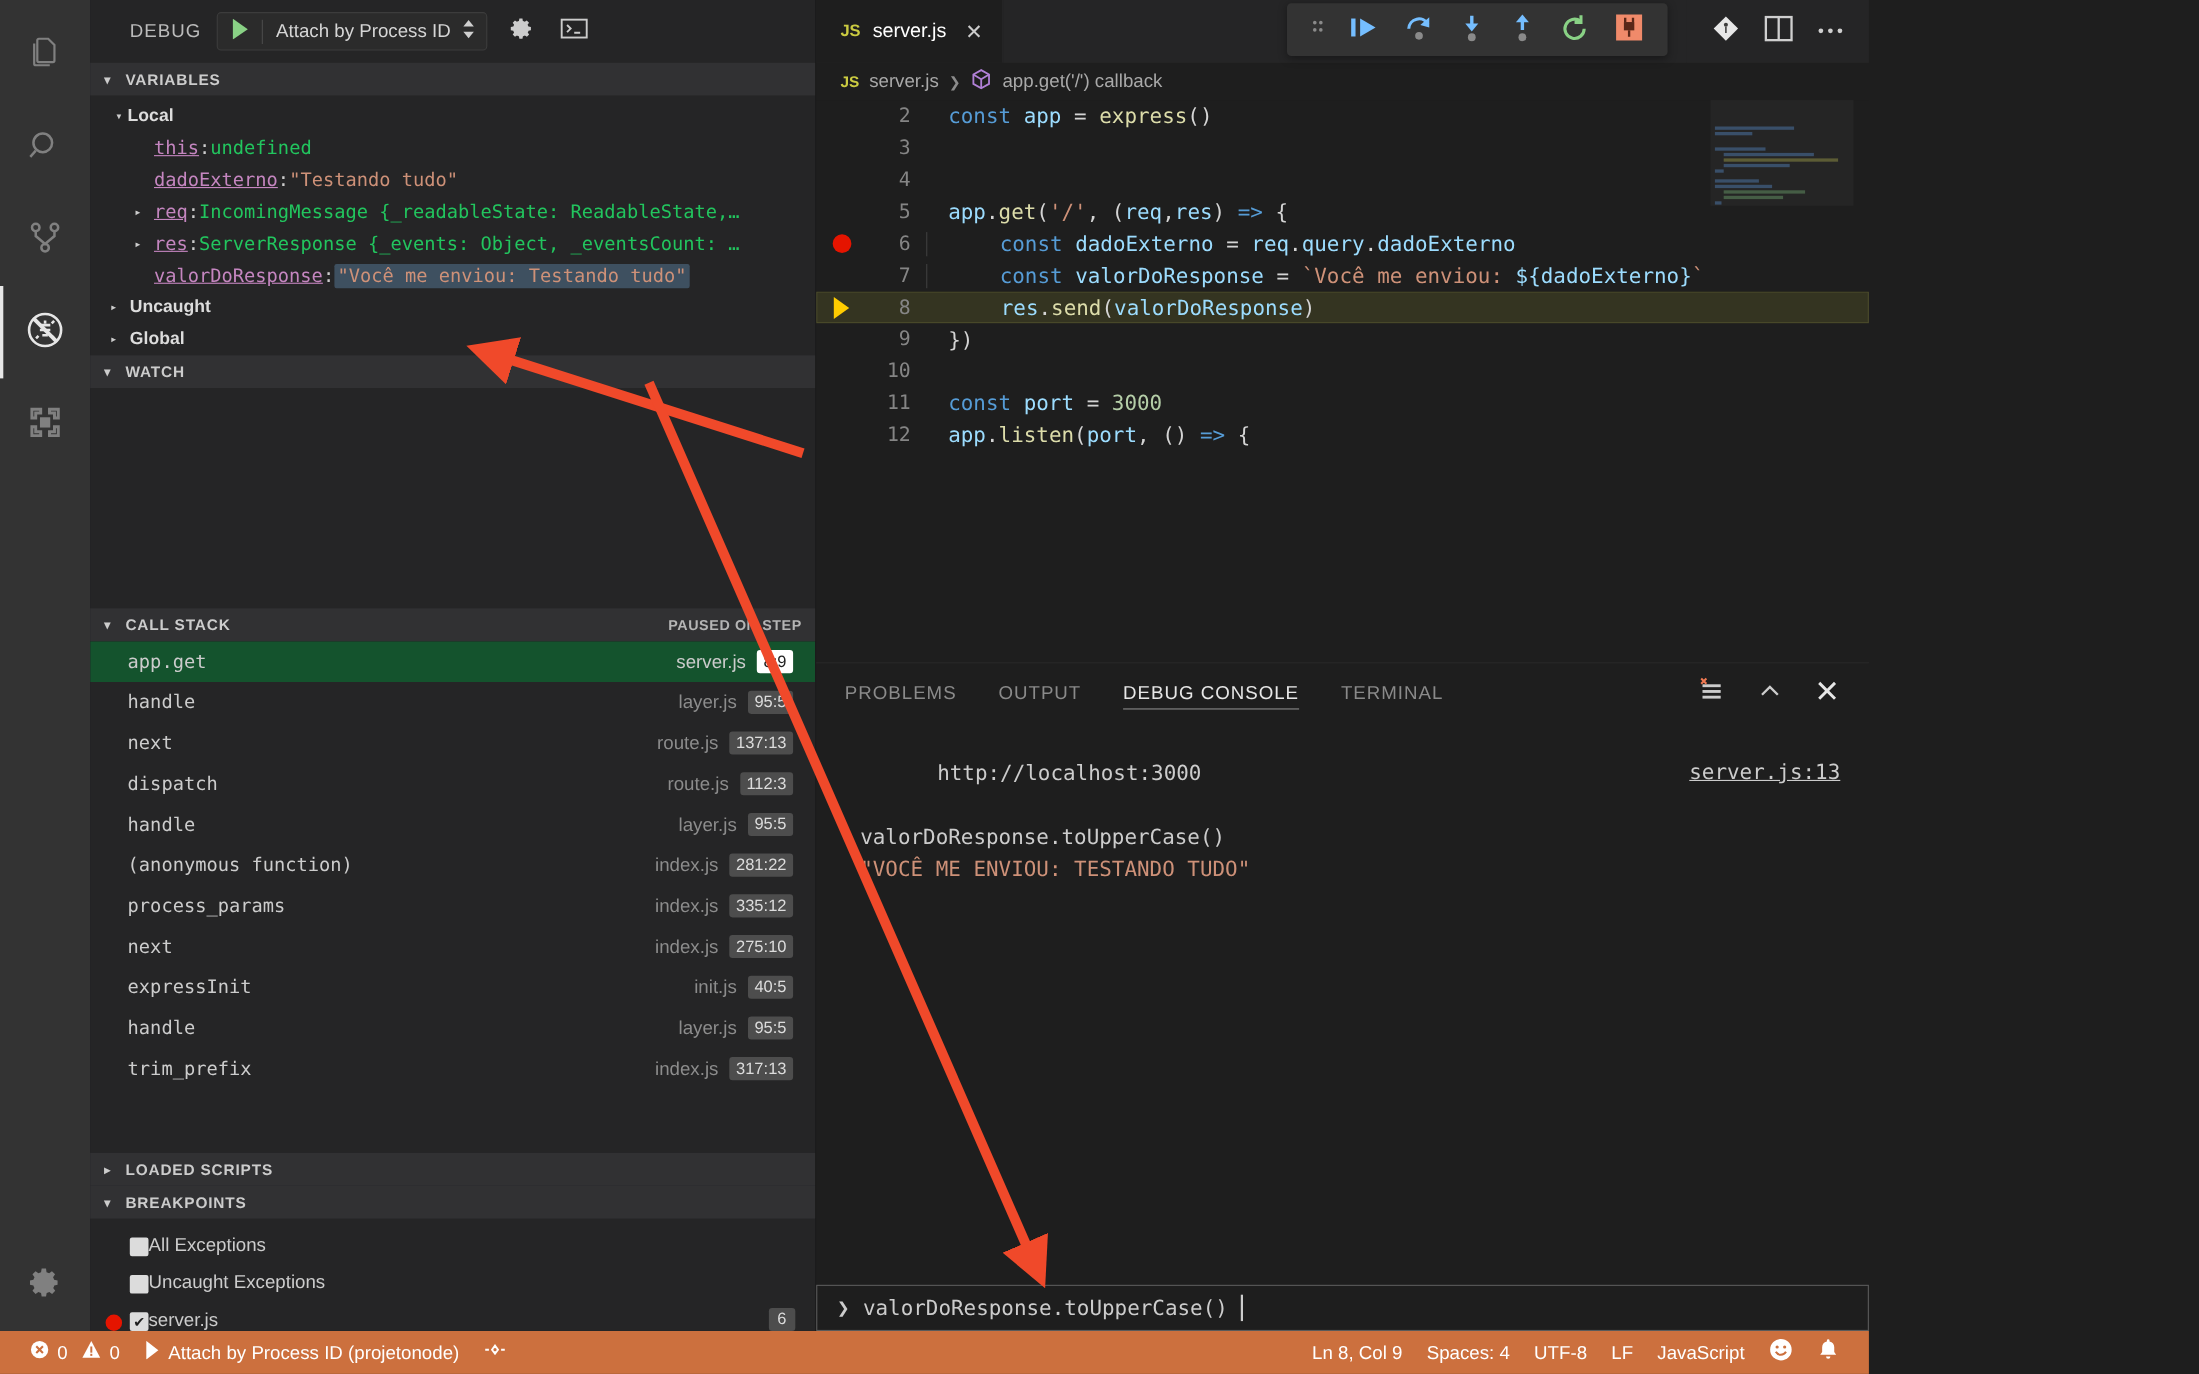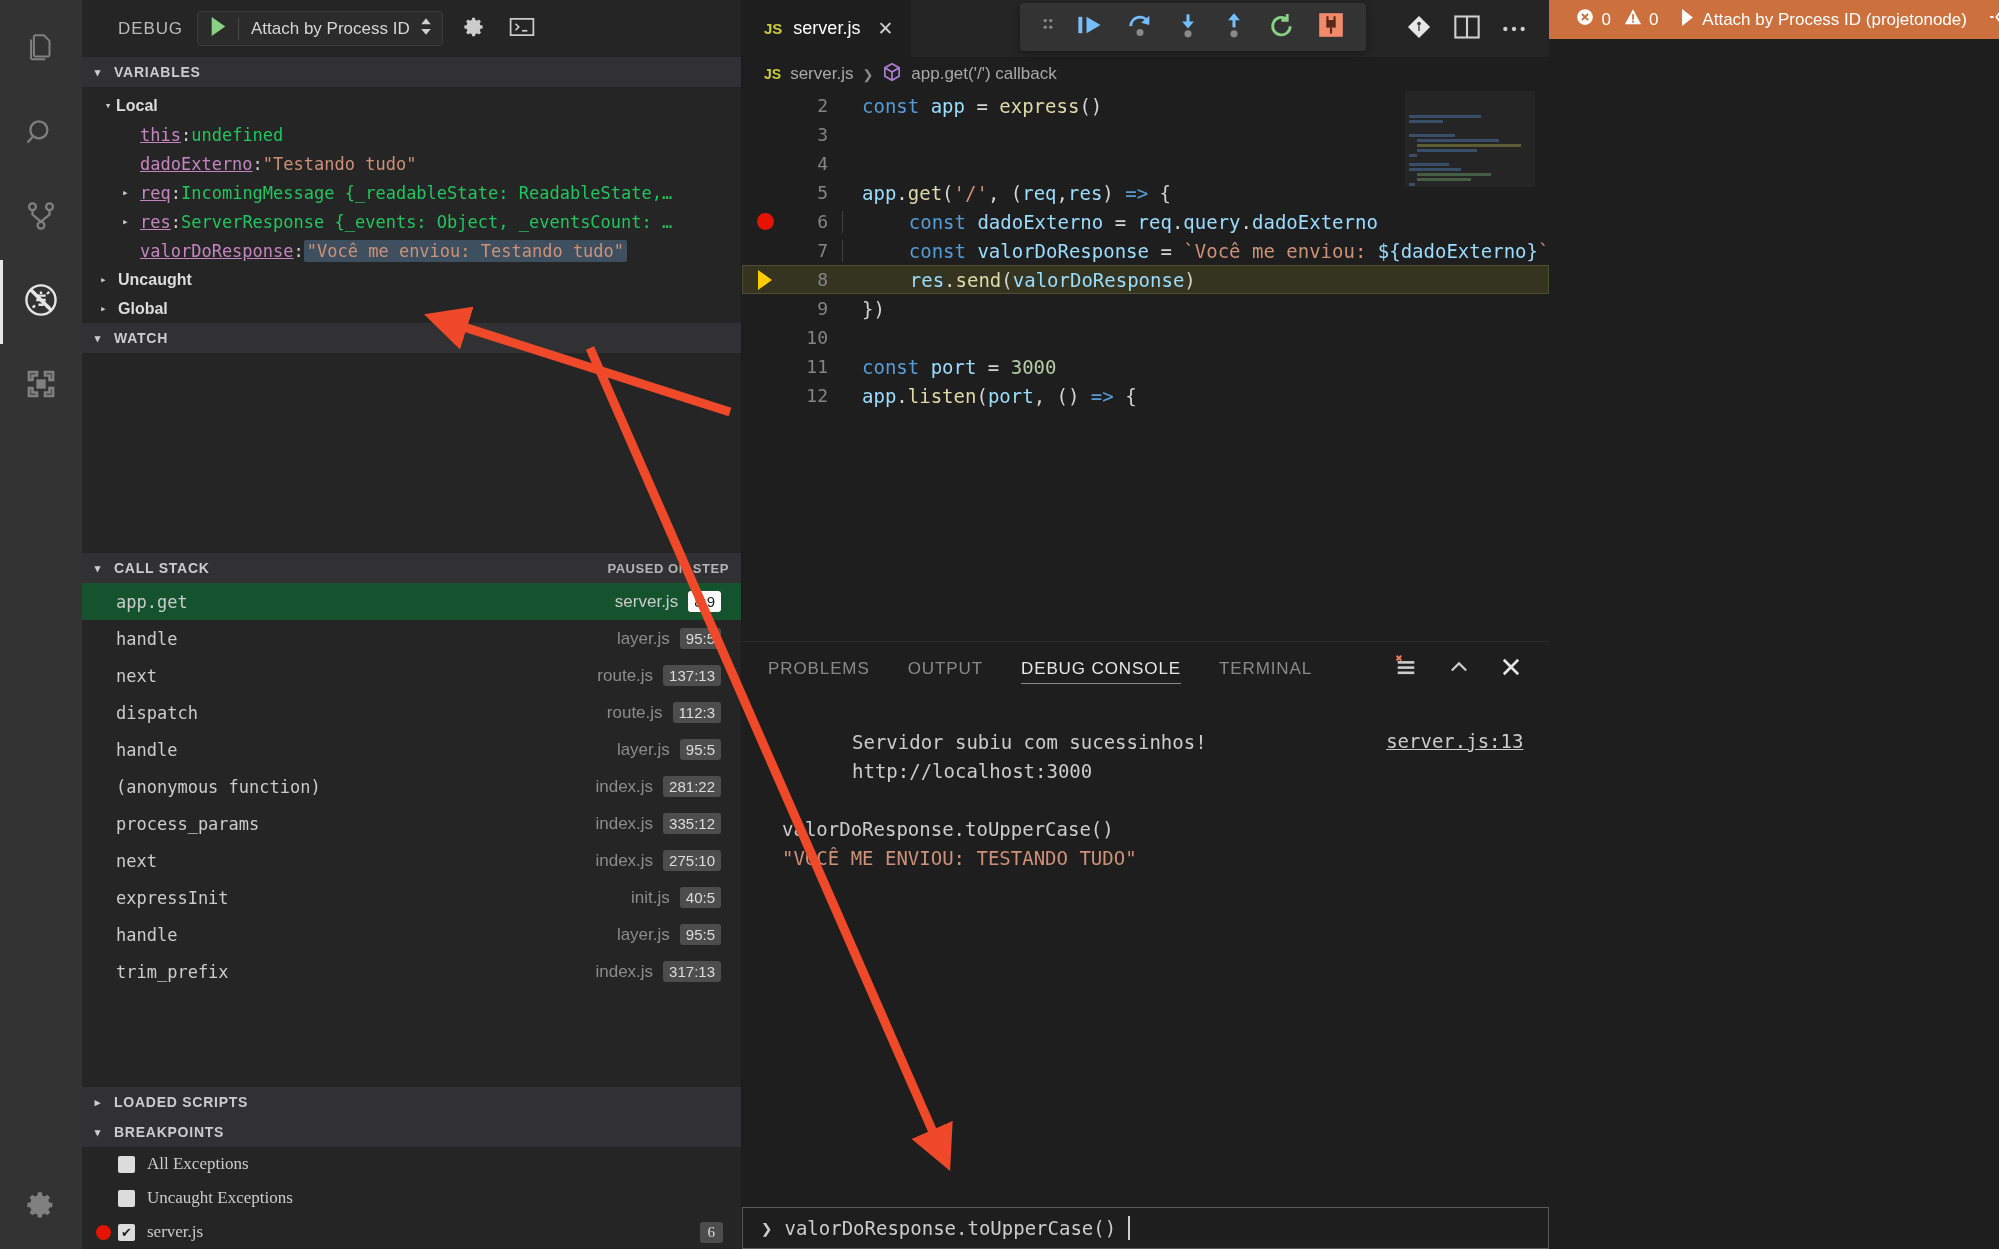--- a/index.html
+++ b/index.html
@@ -2,21 +2,21 @@
 <html><head>
 <meta charset="utf-8">
 <style>
   * { box-sizing: border-box; margin: 0; padding: 0; }
   html, body {
     width: 1999px; height: 1249px;
     background: #1e1e1e;
     font-family: "Liberation Sans", sans-serif;
     overflow: hidden;
   }
-  .app { position: relative; width: 1699px; height: 1249px; display: flex; }
+  .app { position: relative; width: 1699px; height: 1249px; display: flex; flex-direction: column; }
   .body-row { display: flex; flex: 1 1 auto; min-height: 0; }
 
   
   .activitybar {
     width: 82px; background: #333333; flex: 0 0 82px;
     display: flex; flex-direction: column; align-items: center;
     padding-top: 8px;
   }
   .act-item {
     width: 82px; height: 84px; display: flex; align-items: center; justify-content: center;
@@ -89,22 +89,22 @@
   .cs-file { color: #8c8c8c; font-family: "Liberation Sans", sans-serif; font-size: 17px; margin-right: 10px; }
   .cs-pos {
     background: #4d4d4d; color: #dcdcdc; border-radius: 3px;
     font-size: 15px; padding: 2px 6px; font-family: "Liberation Sans", sans-serif; min-width: 20px; text-align:center;
   }
   .cs-row.selected .cs-file { color: #cccccc; }
   .cs-row.selected .cs-pos { background: #ffffff; color: #1e1e1e; }
 
   .bp-list { background: #252526; }
   .bp-row {
-    height: 34px; display: flex; align-items: center; gap: 12px; padding: 0 18px 0 36px;
-    font-size: 17px; color: #cccccc; font-family: Liberation Serif, serif;
+    height: 34px; display: flex; align-items: flex-end; padding: 0 18px 0 36px;
+    font-size: 17px; color: #cccccc;
   }
   .bp-dot { width: 15px; height: 15px; border-radius: 50%; background: #e51400; position: absolute; left: 14px; }
   .bp-row.withdot { position: relative; }
   .cbox {
     width: 17px; height: 17px; background: #dcdcdc; border-radius: 2px;
     display: inline-flex; align-items: center; justify-content: center;
     color: #1e1e1e; font-size: 13px; line-height: 1; flex: 0 0 17px;
   }
   .bp-count { margin-left: auto; background: #4d4d4d; color: #dcdcdc; font-size: 15px; padding: 2px 8px; border-radius: 3px; }
 
@@ -669,21 +669,20 @@
             <span>
               <svg width="24" height="24" viewBox="0 0 20 20" fill="none" stroke="#e6e6e6" stroke-width="2.2">
                 <path d="M4 4l12 12M16 4L4 16"></path>
               </svg>
             </span>
           </span>
         </div>
         <div class="panel-body">
           <a class="console-src">server.js:13</a>
           <div style="padding-top:32px;">
-            <div class="con-line con-out">Servidor subiu com sucessinhos!</div>
             <div class="con-line con-out">http://localhost:3000</div>
             <div class="con-line">&nbsp;</div>
             <div class="con-line con-expr">valorDoResponse.toUpperCase()</div>
             <div class="con-line con-res">"VOCÊ ME ENVIOU: TESTANDO TUDO"</div>
           </div>
         </div>
         <div class="console-input-row">
           <span class="ci-chevron">❯</span>
           <span class="ci-text">valorDoResponse.toUpperCase()</span>
           <span class="ci-caret"></span>

